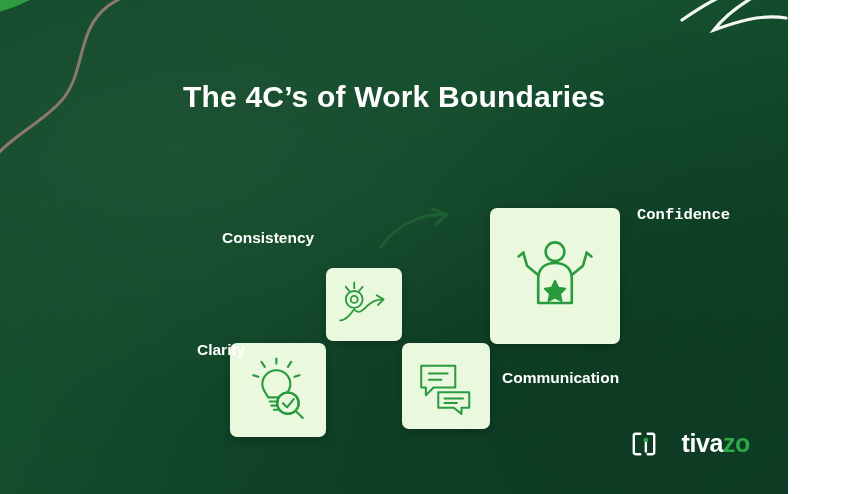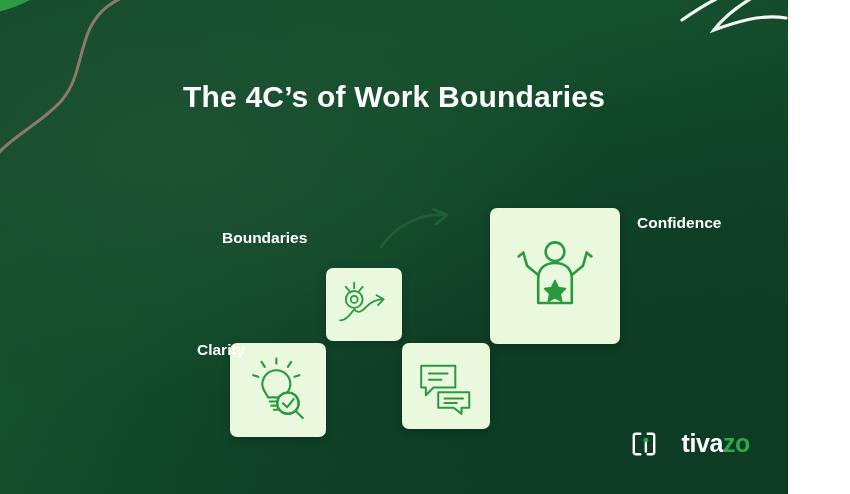--- a/index.html
+++ b/index.html
@@ -69,21 +69,21 @@
   .label {
     position: absolute;
     color: #ffffff;
     font-size: 15.5px;
     font-weight: bold;
     white-space: nowrap;
   }
   #label-clarity       { left: 149px; top: 341px; margin-left: 48px; }
   #label-consistency   { left: 222px; top: 229px; }
   #label-communication { left: 502px; top: 369px; }
-  #label-confidence    { left: 637px; top: 214px; }
+  #label-confidence    { left: 637px; top: 206px; font-family: Liberation Mono, monospace; }
 
   
   #arrow {
     position: absolute;
     left: 378px; top: 205px;
     width: 78px; height: 50px;
   }
 
   
   #logo {
@@ -161,34 +161,35 @@
         <path d="M26,8 L26,16"></path>
         <path d="M14,14 L19,20"></path>
         <path d="M38,14 L33,20"></path>
         <circle cx="26" cy="32" r="12"></circle>
         <circle cx="26" cy="32" r="5"></circle>
         <path d="M6,62 C14,62 20,54 26,46 C32,54 38,48 44,42 C50,36 58,32 66,32"></path>
         <path d="M58,26 L68,32 L60,40"></path>
       </g>
     </svg>
   </div>
-  <div class="label" id="label-consistency">Boundaries</div>
+  <div class="label" id="label-consistency">Consistency</div>
 
   <div class="card" id="card-communication">
     <svg viewBox="0 0 80 80" width="62" height="62">
       <g fill="none" stroke="#2a9a3f" stroke-width="2.6" stroke-linecap="round" stroke-linejoin="round">
         <path d="M8,14 L52,14 L52,42 L24,42 L14,52 L14,42 L8,42 Z"></path>
         <path d="M18,24 L42,24"></path>
         <path d="M18,32 L34,32"></path>
         <path d="M30,48 L70,48 L70,68 L70,68 L60,68 L60,76 L50,68 L30,68 Z" fill="#eaf8dd"></path>
         <path d="M38,56 L62,56"></path>
         <path d="M38,62 L54,62"></path>
       </g>
     </svg>
   </div>
+  <div class="label" id="label-communication">Communication</div>
 
   <div class="card" id="card-confidence">
     <svg viewBox="0 0 90 90" width="84" height="84">
       <g fill="none" stroke="#2a9a3f" stroke-width="2.8" stroke-linecap="round" stroke-linejoin="round">
         <circle cx="45" cy="19" r="10"></circle>
         <path d="M45,31 C33,31 27,38 27,48 L27,74 L63,74 L63,48 C63,38 57,31 45,31 Z"></path>
         <path d="M27,44 L15,34 L11,20"></path>
         <path d="M63,44 L75,34 L79,20"></path>
         <path d="M11,20 L6,24"></path>
         <path d="M79,20 L84,24"></path>

